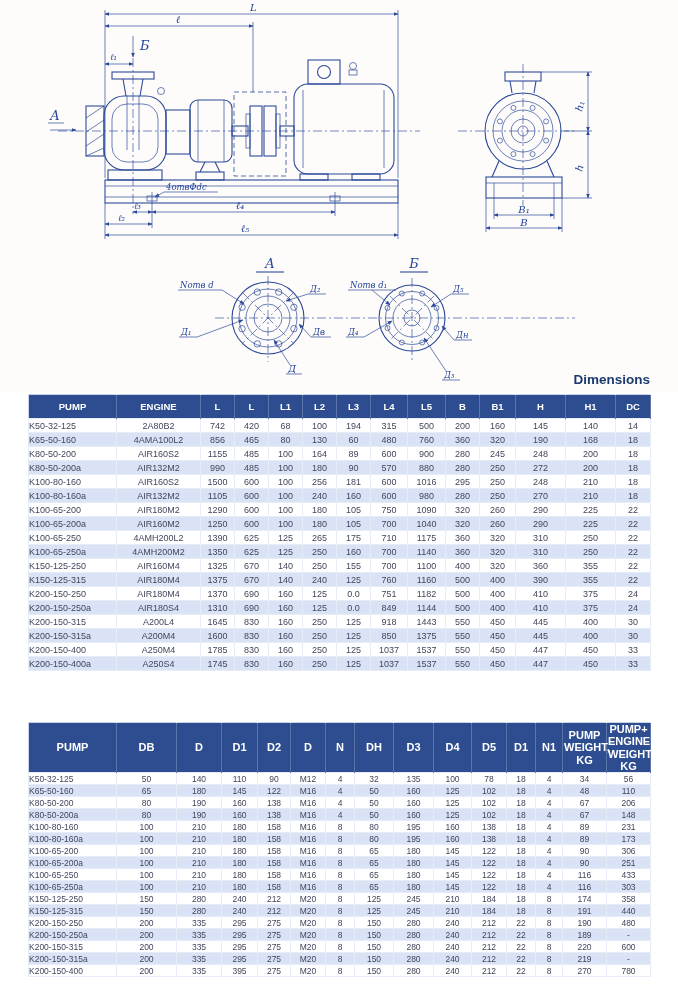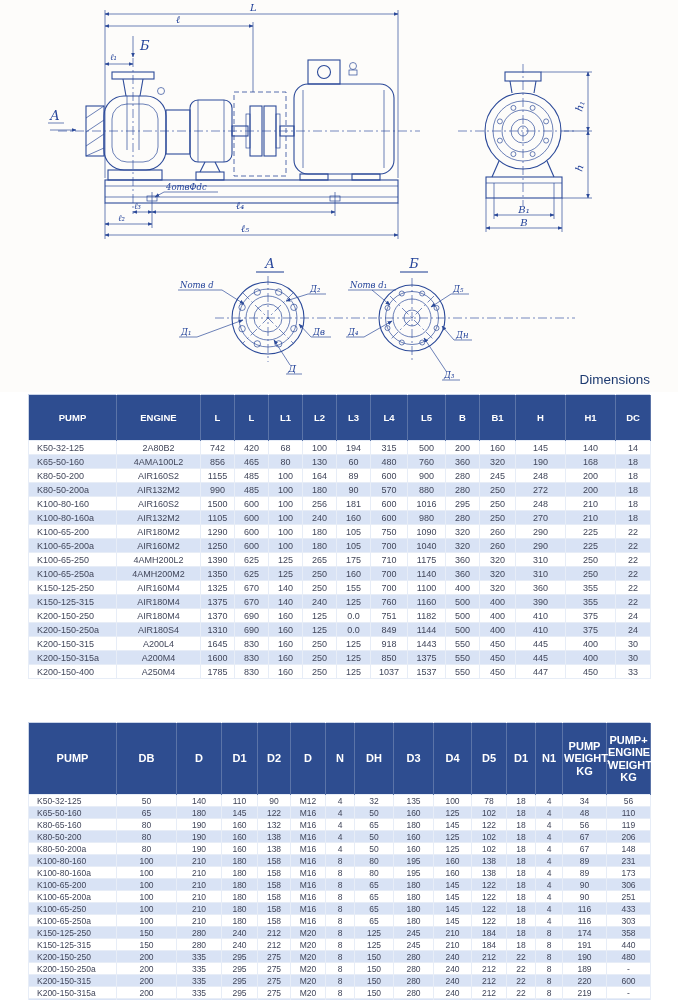--- a/index.html
+++ b/index.html
@@ -1,32 +1,32 @@
 <!DOCTYPE html>
 <html><head>
 <meta charset="utf-8">
 <style>
   html,body{margin:0;padding:0;background:#ffffff;}
   .page{position:relative;width:678px;height:1000px;background:#ffffff;overflow:hidden;
         font-family:"Liberation Sans",sans-serif;}
   .drawing{position:absolute;top:0;left:0;width:678px;height:392px;background:#fdfcfa;}
-  .heading{position:absolute;top:372px;right:28px;font-size:13.5px;font-weight:normal;color:#1d3a70;}
+  .heading{position:absolute;top:372px;right:28px;font-size:13.5px;font-weight:bold;color:#1d3a70;}
   table{border-collapse:collapse;table-layout:fixed;position:absolute;left:28px;width:622px;
         background:#fff;border:1px solid #c9d4e8;}
   #t1{top:394px;}
   #t2{top:722px;}
   th{background:#2e4d90;color:#ffffff;font-weight:bold;text-align:center;vertical-align:middle;
-     border-right:1px solid rgba(255,255,255,0.22);padding:11px 1px;}
+     border-right:1px solid rgba(255,255,255,0.22);padding:0 1px;}
   #t1 th{height:23px;font-size:9.5px;}
   #t2 th{height:34px;font-size:11px;line-height:1.12;}
   td{text-align:center;vertical-align:middle;color:#41465a;border:1px solid #e7edf7;
      overflow:hidden;white-space:nowrap;padding:0;}
   #t1 td{height:13px;font-size:9px;}
   #t2 td{height:11px;font-size:8.5px;}
-  td:first-child{text-align:left;padding-left:8px;}
+  td:first-child{text-align:left;padding-left:0;}
   tbody tr:nth-child(even){background:#d9e3f5;}
   
   .s{stroke:#2c4a99;fill:none;stroke-width:1.1;}
   .thin{stroke:#2c4a99;fill:none;stroke-width:0.7;}
   .cl{stroke:#3b57a3;fill:none;stroke-width:0.7;stroke-dasharray:9 3 2 3;}
   .dash{stroke:#2c4a99;fill:none;stroke-width:0.8;stroke-dasharray:5 3;}
   .dlbl{font-family:"DejaVu Serif",serif;font-style:italic;fill:#24439a;font-size:10px;}
   .dlbl-sm{font-family:"DejaVu Serif",serif;font-style:italic;fill:#24439a;font-size:8.5px;}
   .dlbl-big{font-family:"DejaVu Serif",serif;font-style:italic;fill:#24439a;font-size:13px;}
 </style>
@@ -562,20 +562,36 @@
           <td>250</td>
           <td>125</td>
           <td>1037</td>
           <td>1537</td>
           <td>550</td>
           <td>450</td>
           <td>447</td>
           <td>450</td>
           <td>33</td>
         </tr>
+        <tr>
+          <td>K200-150-400a</td>
+          <td>A250S4</td>
+          <td>1745</td>
+          <td>830</td>
+          <td>160</td>
+          <td>250</td>
+          <td>125</td>
+          <td>1037</td>
+          <td>1537</td>
+          <td>550</td>
+          <td>450</td>
+          <td>447</td>
+          <td>450</td>
+          <td>33</td>
+        </tr>
       </tbody>
     </table>
 
   <table id="t2">
     <colgroup>
       <col style="width:88px">
         <col style="width:60px">
         <col style="width:45px">
         <col style="width:36px">
       <col style="width:33px">
@@ -638,37 +654,20 @@
           <td>50</td>
           <td>160</td>
           <td>125</td>
           <td>102</td>
           <td>18</td>
           <td>4</td>
           <td>48</td>
           <td>110</td>
         </tr>
         <tr>
-          <td>K80-65-160</td>
-          <td>80</td>
-          <td>190</td>
-          <td>160</td>
-          <td>132</td>
-          <td>M16</td>
-          <td>4</td>
-          <td>65</td>
-          <td>180</td>
-          <td>145</td>
-          <td>122</td>
-          <td>18</td>
-          <td>4</td>
-          <td>56</td>
-          <td>119</td>
-        </tr>
-        <tr>
           <td>K80-50-200</td>
           <td>80</td>
           <td>190</td>
           <td>160</td>
           <td>138</td>
           <td>M16</td>
           <td>4</td>
           <td>50</td>
           <td>160</td>
           <td>125</td>

